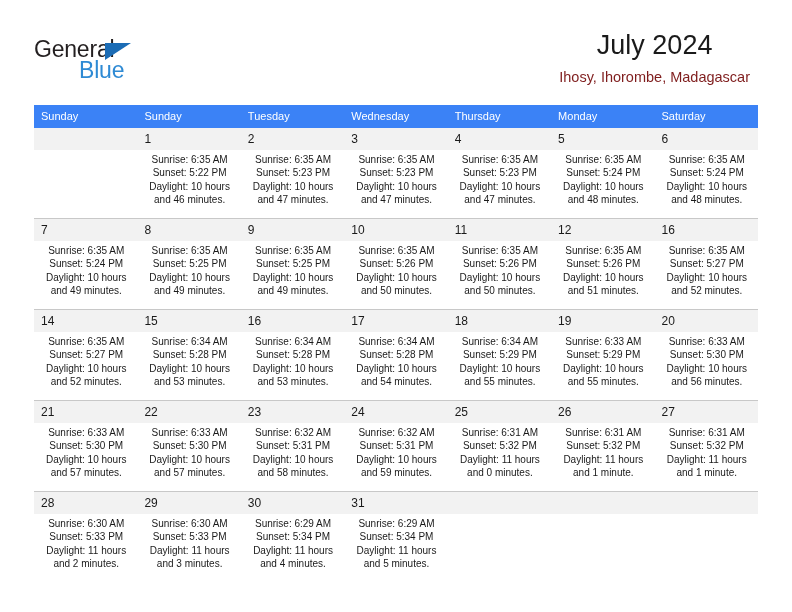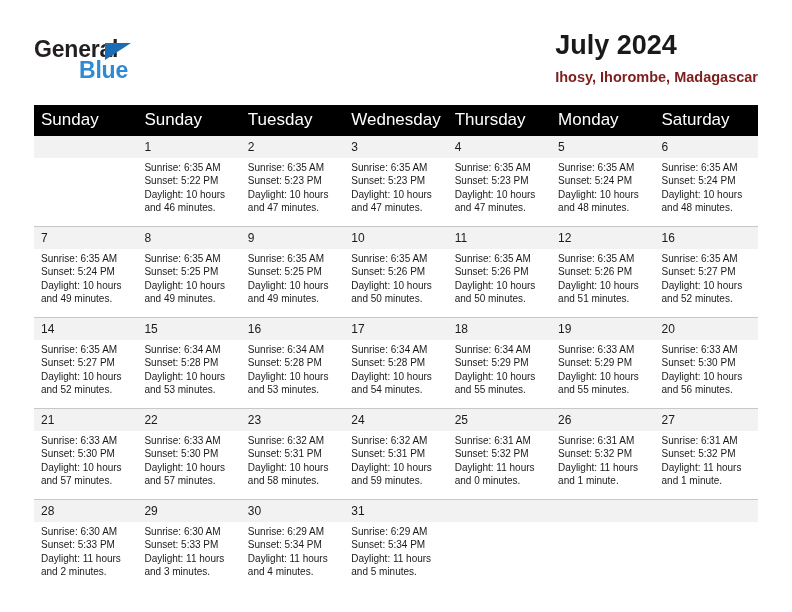--- a/index.html
+++ b/index.html
@@ -21,21 +21,20 @@
     box-sizing: border-box;
   }
 
   
   .header {
     position: absolute;
     left: 34px;
     top: 28px;
     right: 34px;
     height: 70px;
-    font-weight: bold;
   }
   .logo {
     position: absolute;
     left: 0;
     top: 8px;
     width: 180px;
     height: 58px;
   }
   .logo-general {
     position: absolute;
@@ -60,23 +59,23 @@
     left: 29px;
     top: 21px;
     font-size: 23px;
     letter-spacing: -0.2px;
     color: #2e8ad4;
     font-family: "Liberation Sans", sans-serif;
     margin-left: 16px;
   }
   .title-wrap {
     position: absolute;
-    right: 0;
+    right: 8px;
     top: 0;
-    text-align: left;
+    text-align: center;
   }
   .cal-title {
     font-size: 27px;
     color: #1a1a1a;
     line-height: 34px;
     white-space: nowrap;
   }
   .cal-subtitle {
     font-size: 14.5px;
     color: #7f1d1d;
@@ -88,24 +87,24 @@
   
   .calendar {
     position: absolute;
     left: 34px;
     top: 105px;
     width: 724px;
     border-collapse: collapse;
     table-layout: fixed;
   }
   .calendar th {
-    background: #000000;
+    background: #3b82f6;
     color: #ffffff;
     font-weight: normal;
-    font-size: 17px;
+    font-size: 11px;
     text-align: left;
     padding: 5px 0 6px 7px;
     height: 11px;
     border: none;
   }
   .calendar td {
     vertical-align: top;
     padding: 0;
     border: none;
     border-top: 1px solid #c8c8c8;
@@ -123,20 +122,21 @@
     line-height: 14px;
   }
   .daynum.empty {
     color: transparent;
   }
   .cellbody {
     padding: 3px 6px 0 7px;
     font-size: 10px;
     line-height: 13.4px;
     color: #1a1a1a;
+    text-align: center;
   }
   .cellbody div {
     white-space: nowrap;
   }
   .blankcell .cellbody div { visibility: hidden; }
 </style>
 </head>
 <body>
 
 <div class="page">

